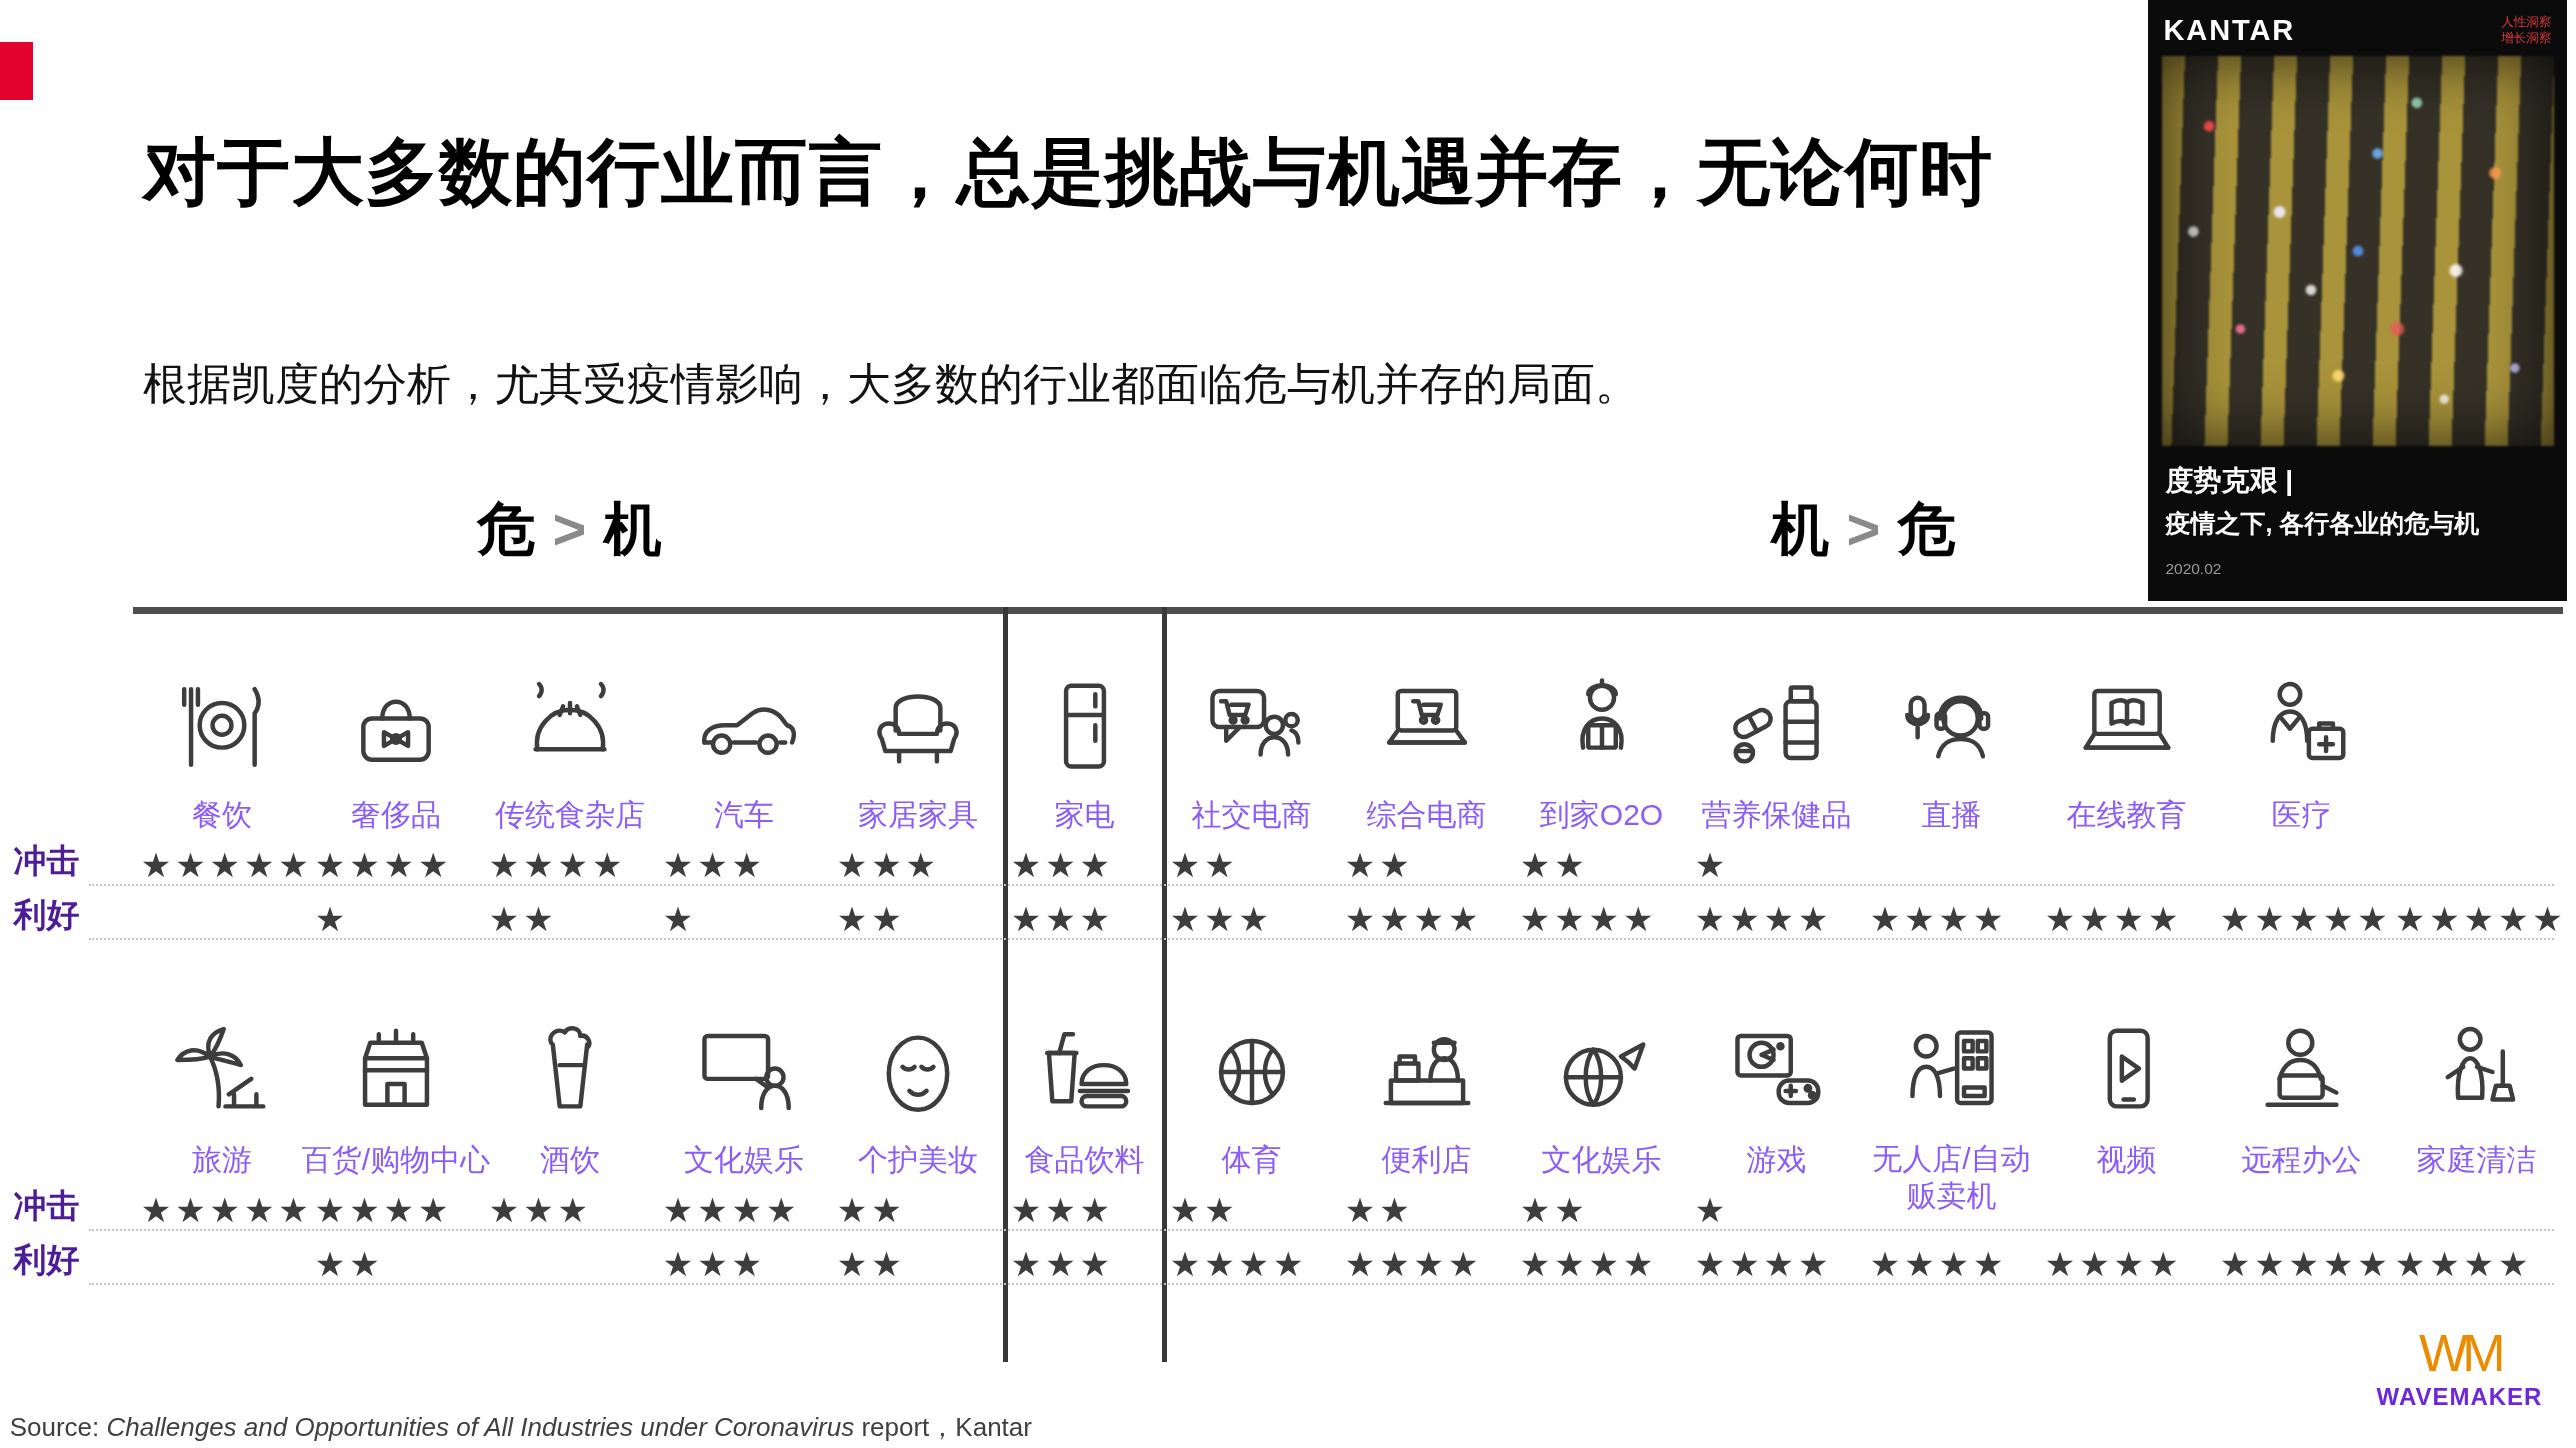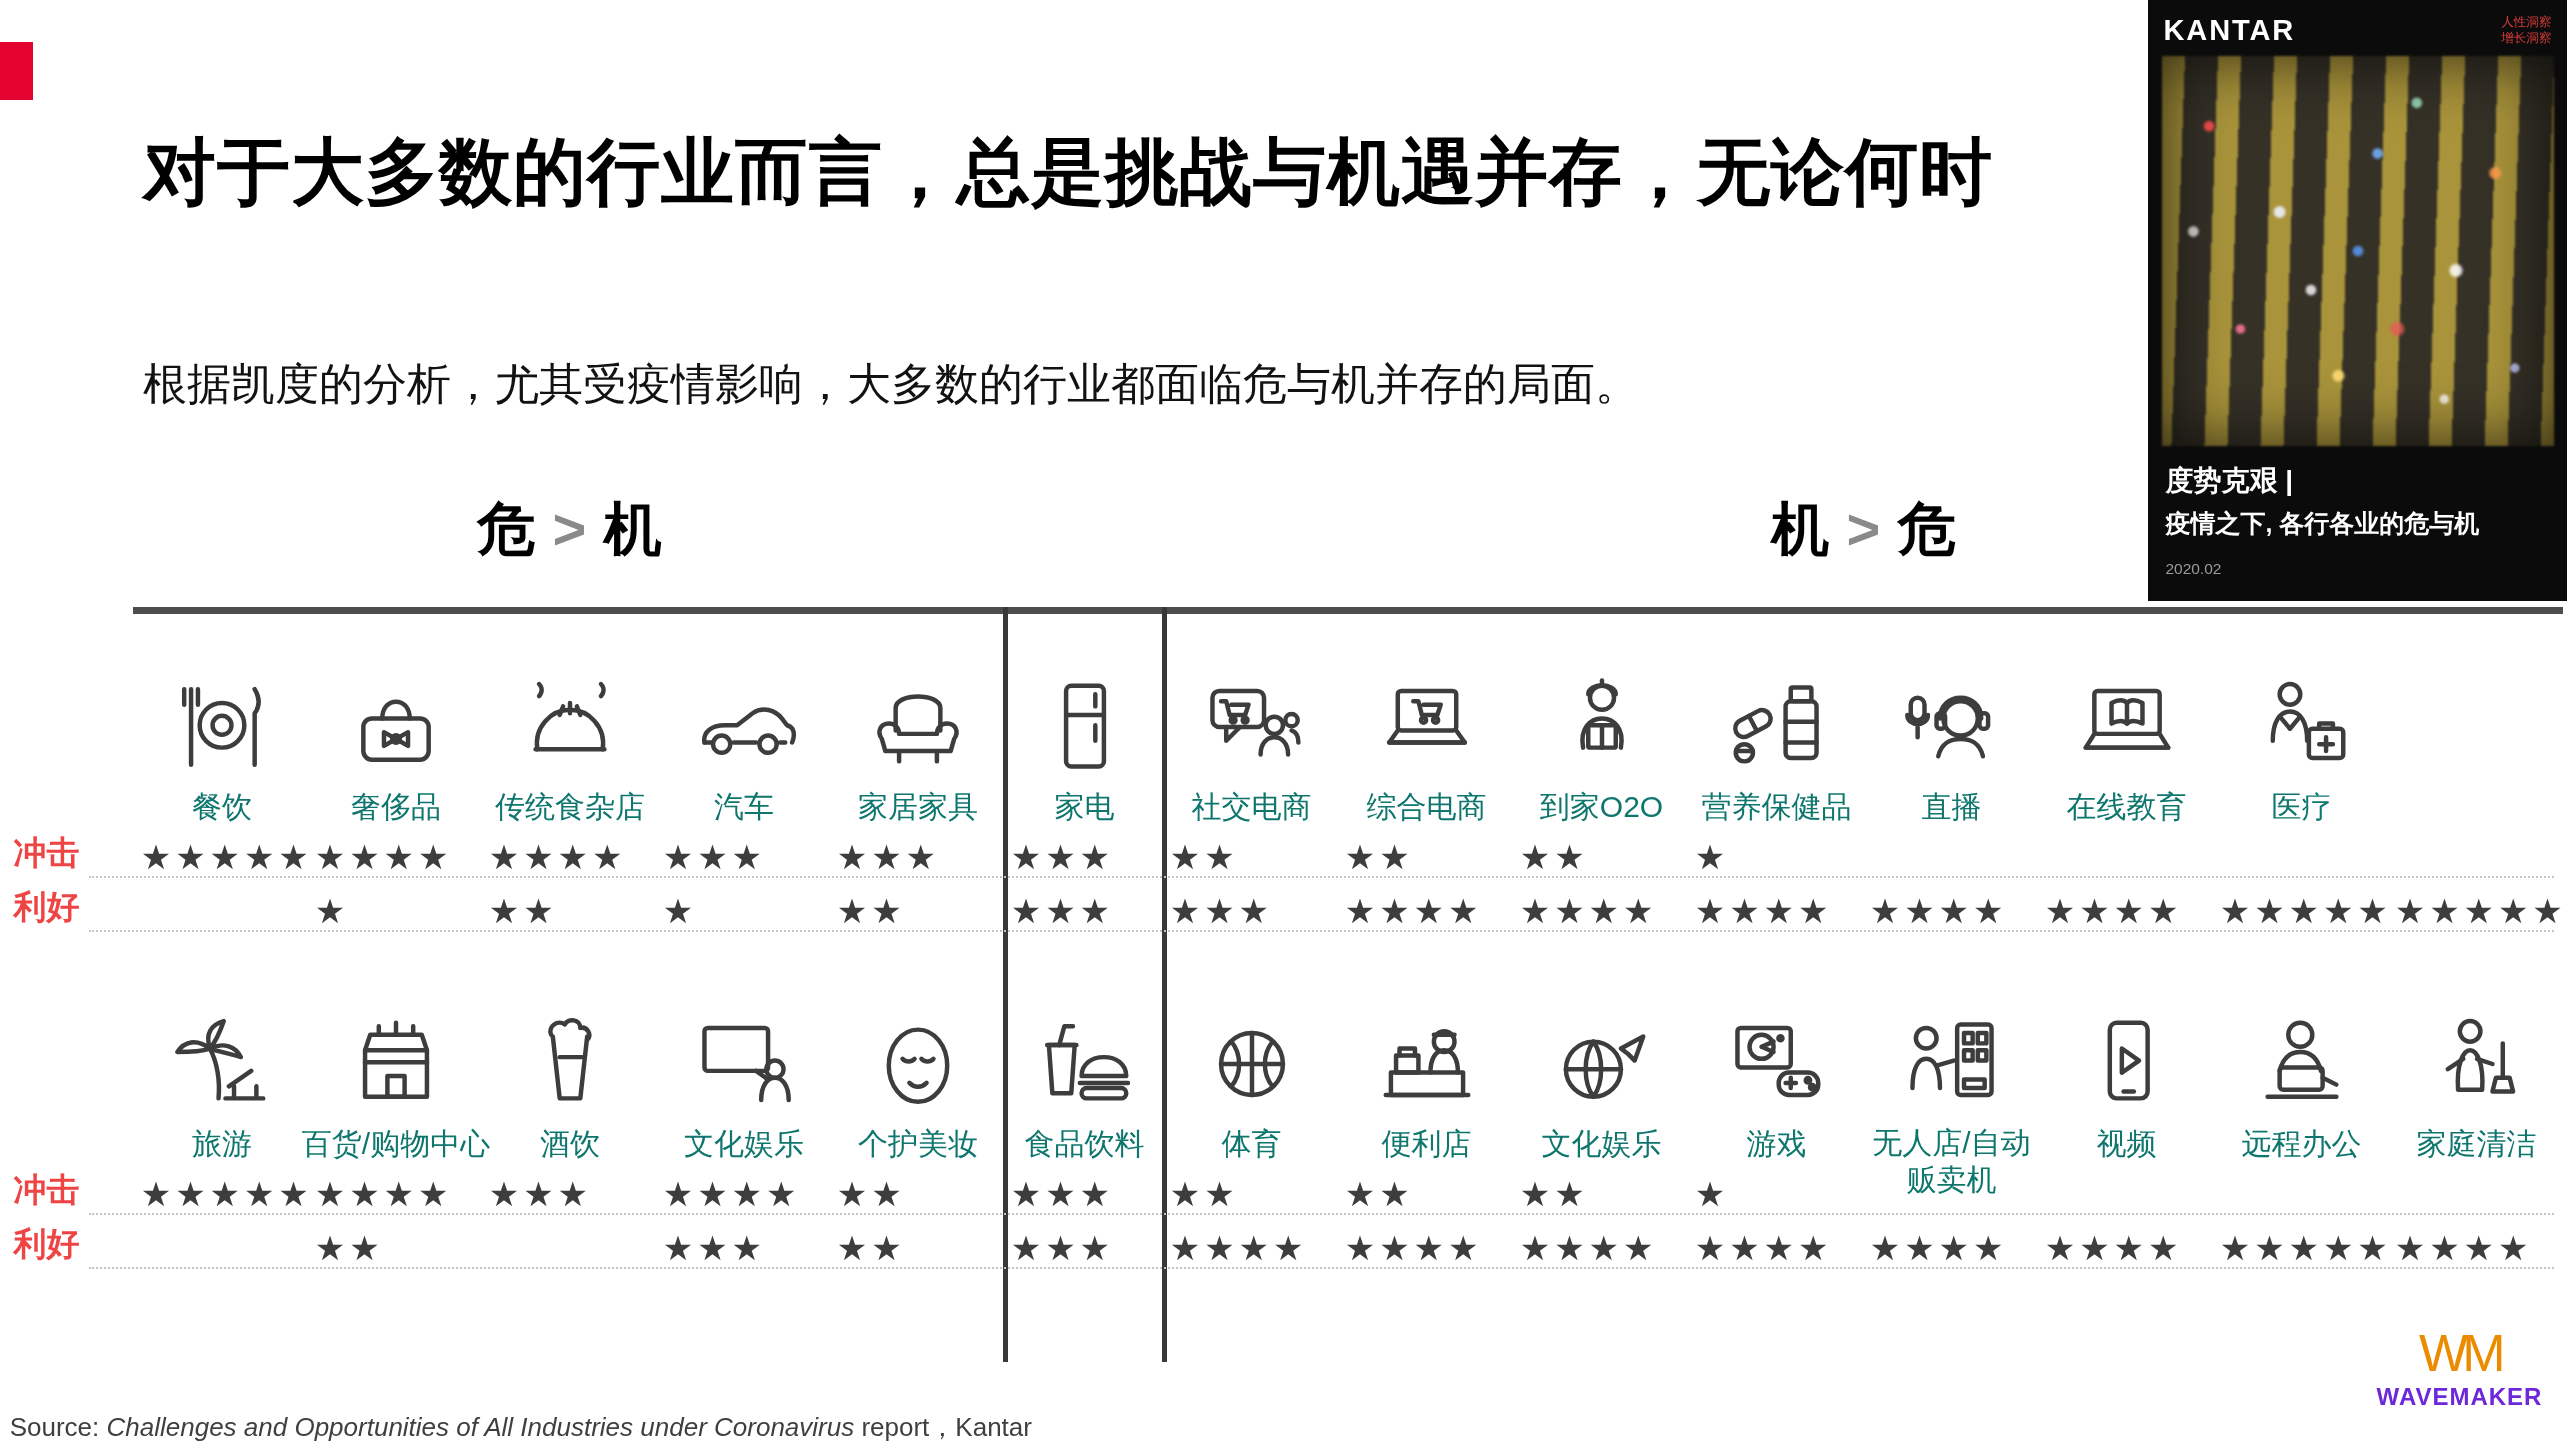--- a/index.html
+++ b/index.html
@@ -24,25 +24,25 @@
   .vline-2{left:1162px;}
   
   .chart{position:absolute;left:0;top:630px;width:2562px;}
   .grid{display:grid;grid-template-columns:135px repeat(5,174px) 159px repeat(8,175px);}
   .section-gap{margin-top:33px;}
   .icon-row{padding-top:25px;}
   .cell{display:flex;flex-direction:column;align-items:center;}
   .icon{height:127px;display:flex;align-items:flex-end;justify-content:center;}
   .icon svg{width:110px;height:110px;}
   .icon svg *{fill:none;stroke:#3d3d3d;stroke-width:2.6;stroke-linecap:round;stroke-linejoin:round;}
-  .ind-label{font-size:30px;color:#0f766e;margin-top:5px;text-align:center;white-space:nowrap;height:39px;line-height:39px;}
+  .ind-label{font-size:30px;color:#8b5cf6;margin-top:13px;text-align:center;white-space:nowrap;height:39px;line-height:39px;}
   .ind-label.wrap{white-space:normal;line-height:37px;max-width:170px;}
   .star-line{position:relative;height:54px;}
   .star-line::after{content:"";position:absolute;left:89px;right:7.7px;bottom:1.9px;border-bottom:2.9px dotted #c4c4c4;}
-  .row-label{align-self:end;padding-left:13.5px;padding-bottom:3.9px;font-size:33px;font-weight:700;color:#ef4444;}
+  .row-label{align-self:end;padding-left:13.5px;padding-bottom:3.9px;font-size:33px;font-weight:700;color:#4c1d95;}
   .stars{align-self:end;padding-left:5.8px;padding-bottom:5.8px;font-size:34px;line-height:1;letter-spacing:3.9px;color:var(--star,#3d3d3d);white-space:nowrap;z-index:1;}
   
   .cover{position:absolute;left:2148px;top:0;width:419px;height:601px;background:#0b0b0b;color:#fff;}
   .cover-top{display:flex;justify-content:space-between;align-items:flex-start;padding:13.5px 15.5px 9.7px;}
   .cover-brand{font-size:29px;font-weight:700;letter-spacing:1.9px;}
   .cover-corner{font-size:12.6px;line-height:1.3;color:#d93a3a;text-align:right;}
   .cover-photo{position:relative;margin:0 13.5px;height:390px;
     background:
       radial-gradient(8.7px 8.7px at 12% 18%, rgba(255,80,80,.9) 0 45%, transparent 75%),
       radial-gradient(9.7px 9.7px at 30% 40%, rgba(240,240,255,.9) 0 45%, transparent 75%),

